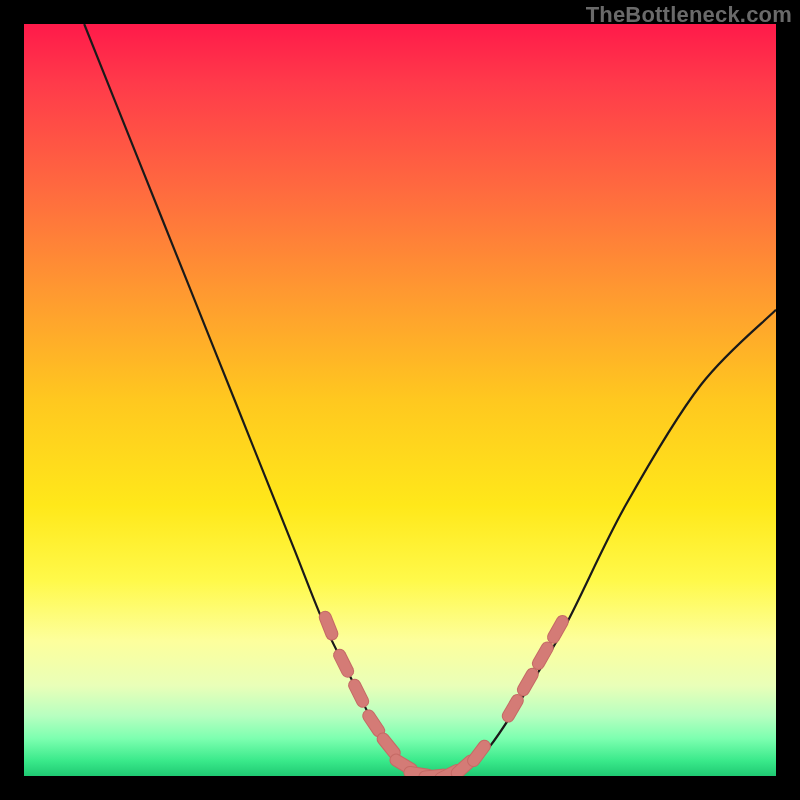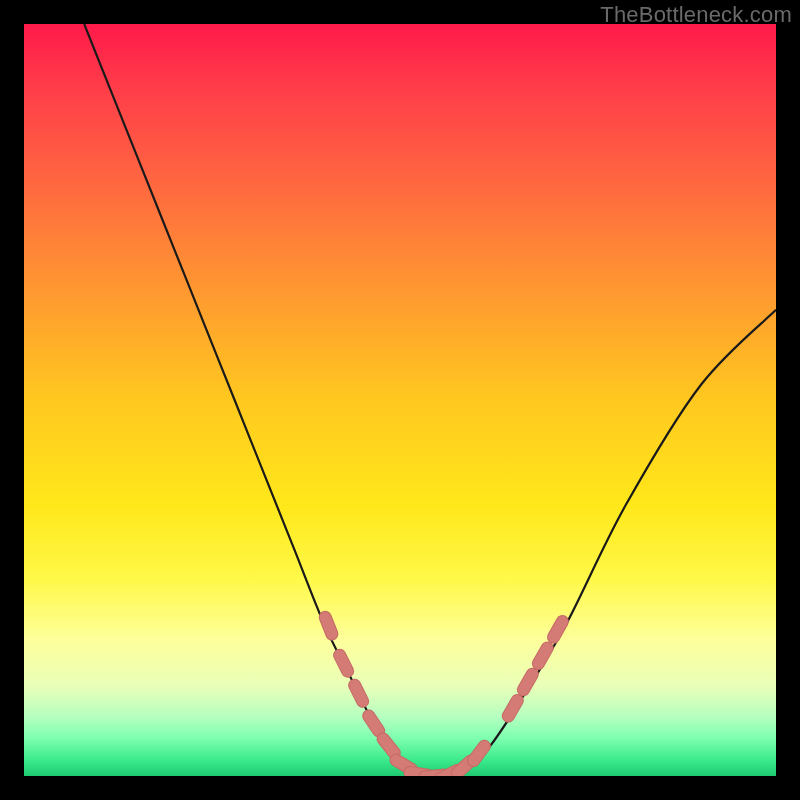--- a/index.html
+++ b/index.html
@@ -32,21 +32,21 @@
       #39e98a 98%,
       #1fc972 100%
     );
   }
   .watermark {
     position: absolute;
     top: 2px;
     right: 8px;
     color: #6a6a6a;
     font-size: 22px;
-    font-weight: 400;
+    font-weight: 700;
     letter-spacing: 0.2px;
     user-select: none;
   }
   svg.curve {
     position: absolute;
     left: 0;
     top: 0;
     width: 752px;
     height: 752px;
   }

